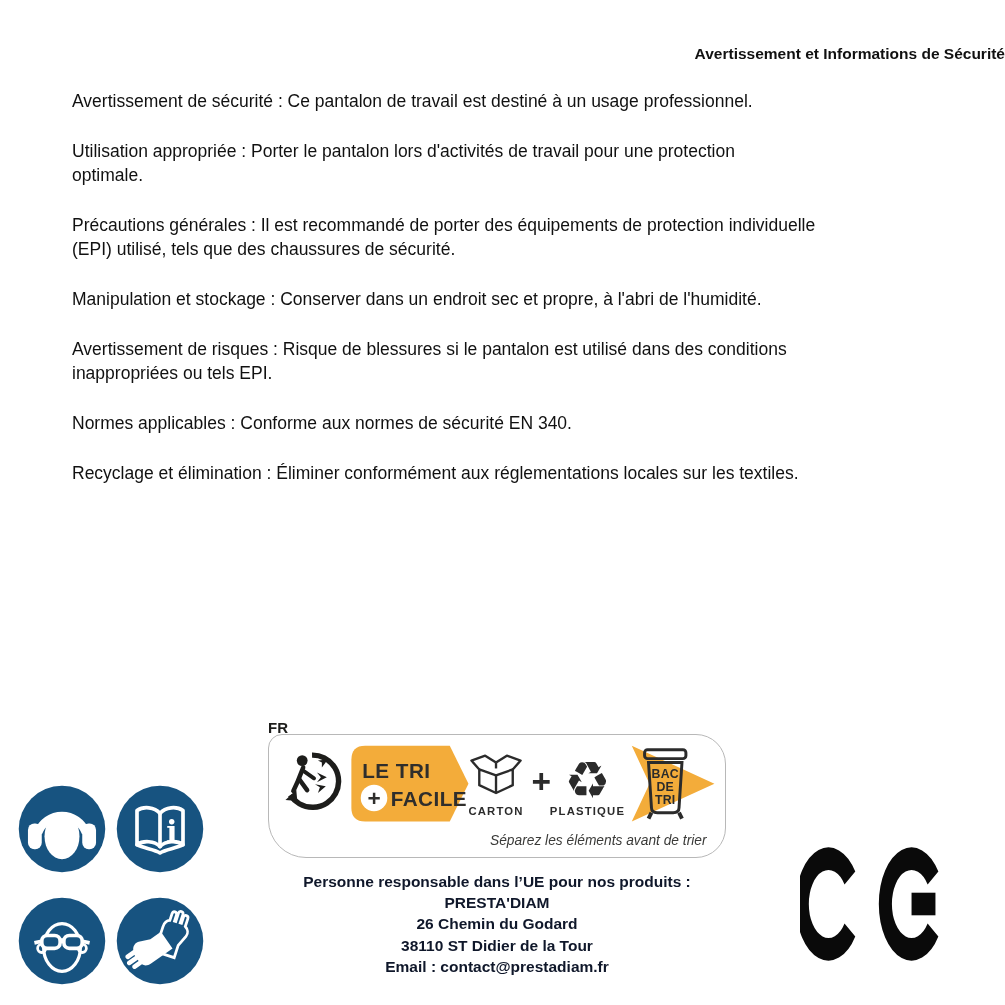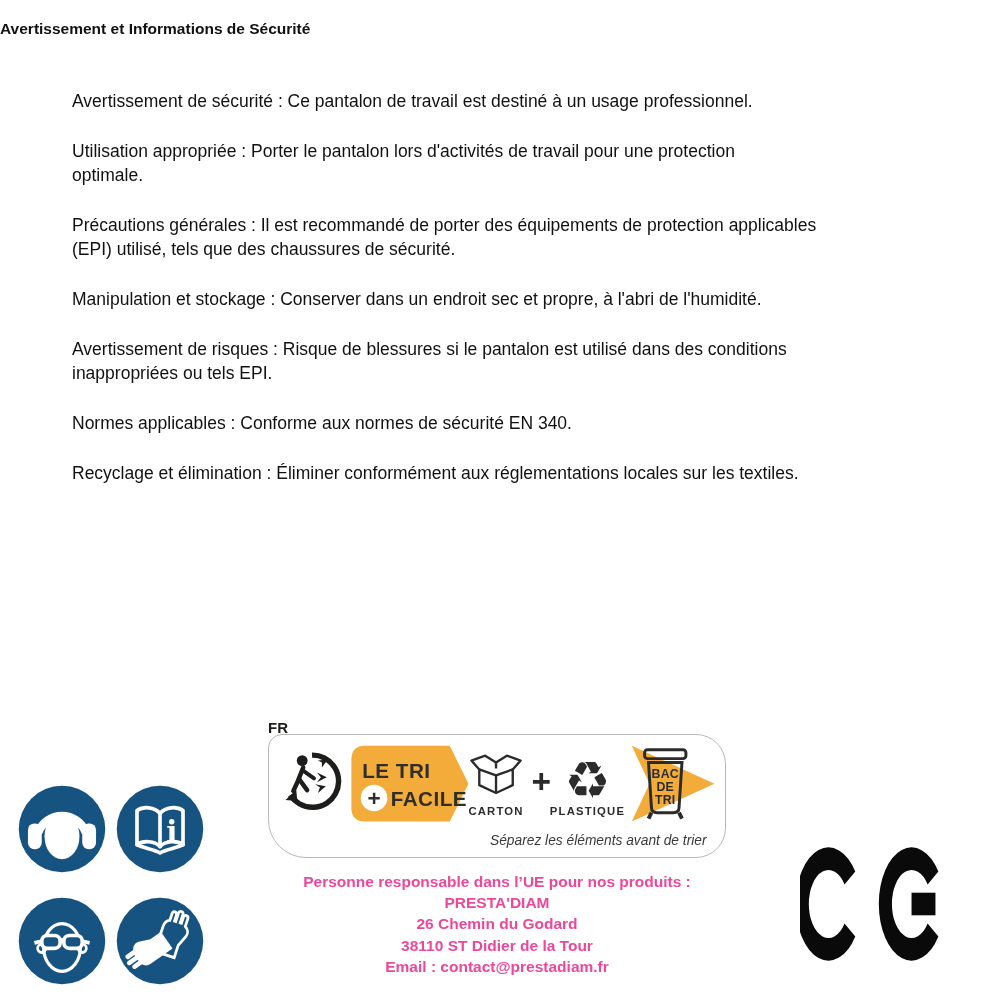--- a/index.html
+++ b/index.html
@@ -1,19 +1,19 @@
 <!DOCTYPE html>
 <html><head>
 <meta charset="utf-8">
 <style>
   html,body { margin:0; padding:0; }
   body { width:1005px; height:1005px; background:#fff; position:relative; overflow:hidden;
          font-family:"Liberation Sans", sans-serif; color:#111; }
 
-  .title { position:absolute; top:20px; left:0; width:1005px; text-align:left;
+  .title { position:absolute; top:45px; left:0; width:1005px; text-align:right;
            font-size:15.5px; font-weight:bold; }
 
   .body-text { position:absolute; left:72px; top:81px; width:900px; }
   .body-text p { margin:8px 0 26px 0; font-size:17.5px; line-height:24px; }
   .line { display:block; white-space:nowrap; }
 
   
   .m-icon { position:absolute; width:92px; height:92px; }
   #icon-ear     { left:16px;  top:783px; }
   #icon-manual  { left:114px; top:783px; }
@@ -30,42 +30,42 @@
   .headline   { font-size:21px; font-weight:bold; fill:#2F2E2C; letter-spacing:0.5px; }
   .plus-badge { font-size:23px; font-weight:bold; fill:#2F2E2C; }
   .mat-label  { font-size:11.5px; font-weight:bold; fill:#2b2b2b; letter-spacing:1.2px; }
   .big-plus   { font-size:34px; font-weight:bold; fill:#2b2b2b; }
   .recycle    { font-size:52px; fill:#2b2b2b; font-family:"DejaVu Sans", sans-serif; }
   .bin-text   { font-size:12.5px; font-weight:bold; fill:#2b2b2b; stroke:none; letter-spacing:0.3px; }
   .caption    { font-size:14px; font-style:italic; fill:#3a3a38; }
 
   
   .address { position:absolute; left:237px; top:871px; width:520px; text-align:center;
-             font-size:15.5px; font-weight:bold; line-height:21.2px; color:#ec4899; }
+             font-size:15.5px; font-weight:bold; line-height:21.2px; color:#0f172a; }
 
   
   .ce { position:absolute; left:800px; top:846px; width:140px; height:116px; }
 </style>
 </head>
 <body>
 
 <div class="page">
 
   <div class="title">Avertissement et Informations de Sécurité</div>
 
   <div class="body-text">
     <p>
       <span class="line">Avertissement de sécurité : Ce pantalon de travail est destiné à un usage professionnel.</span>
     </p>
     <p>
       <span class="line">Utilisation appropriée : Porter le pantalon lors d'activités de travail pour une protection</span>
       <span class="line">optimale.</span>
     </p>
     <p>
-      <span class="line">Précautions générales : Il est recommandé de porter des équipements de protection applicables</span>
+      <span class="line">Précautions générales : Il est recommandé de porter des équipements de protection individuelle</span>
       <span class="line">(EPI) utilisé, tels que des chaussures de sécurité.</span>
     </p>
     <p>
       <span class="line">Manipulation et stockage : Conserver dans un endroit sec et propre, à l'abri de l'humidité.</span>
     </p>
     <p>
       <span class="line">Avertissement de risques : Risque de blessures si le pantalon est utilisé dans des conditions</span>
       <span class="line">inappropriées ou tels EPI.</span>
     </p>
     <p>

